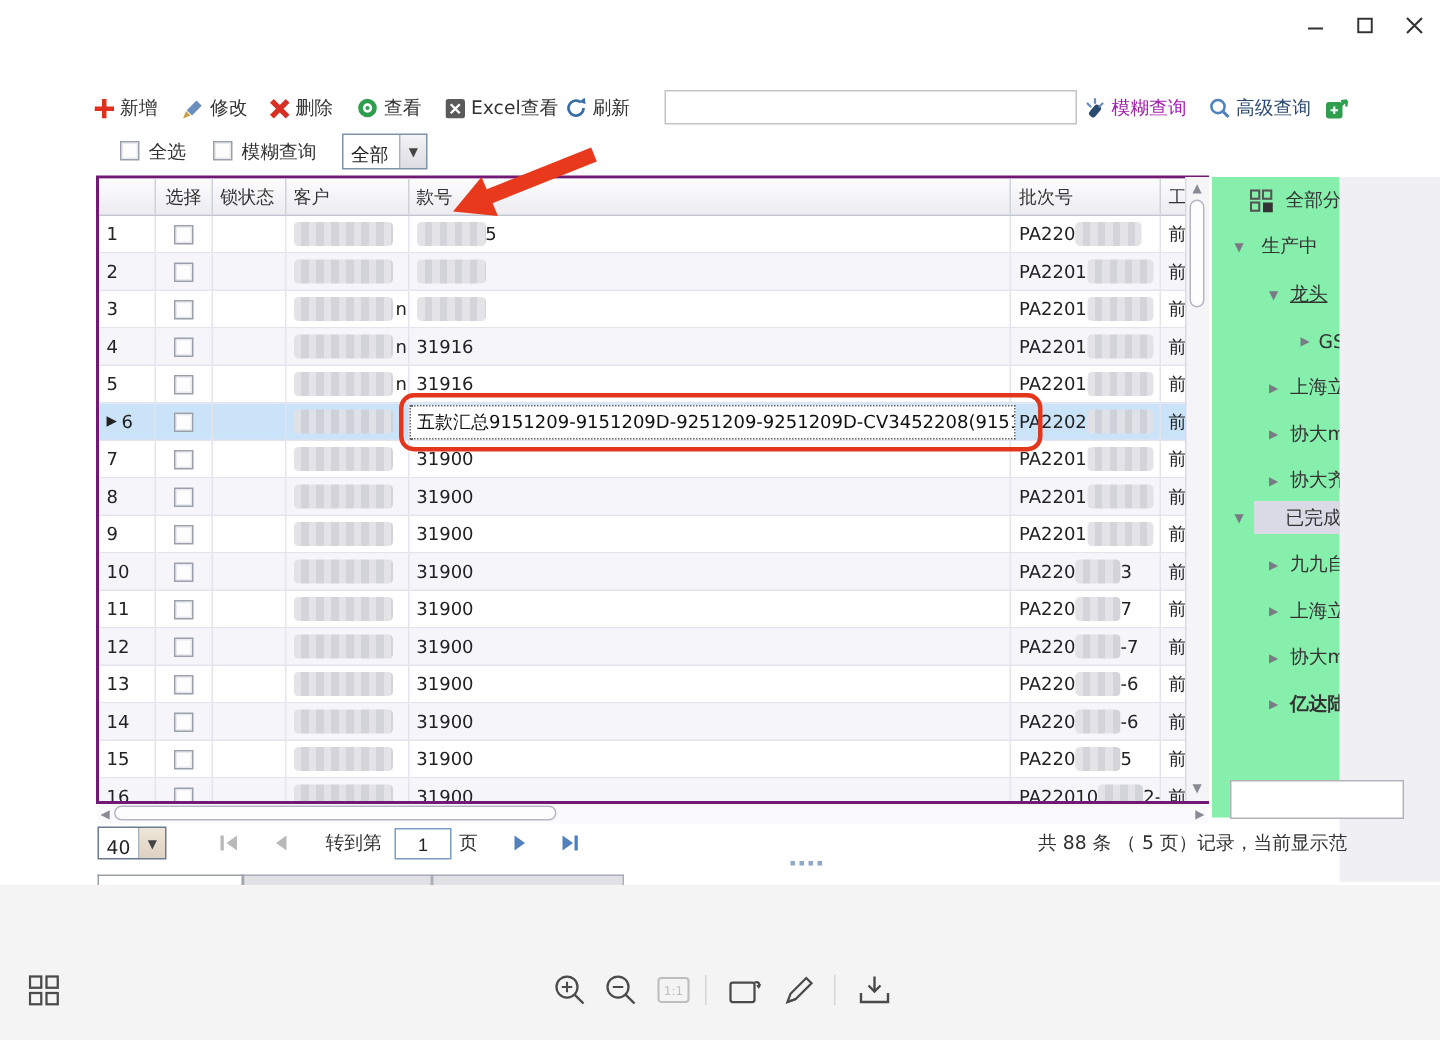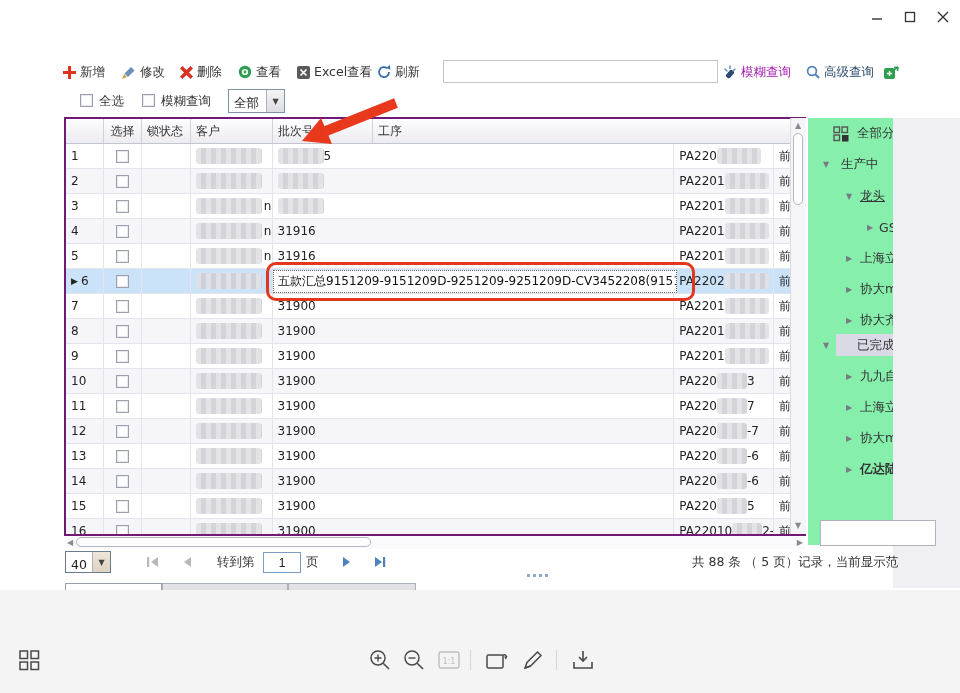--- a/index.html
+++ b/index.html
@@ -176,20 +176,21 @@
   <span class="val">全部</span>
   <span class="btn">▼</span>
 </div>
 
 <div id="tablewrap">
   <div class="thead">
       <div class="th w0"></div>
       <div class="th w1">选择</div>
       <div class="th w2">锁状态</div>
       <div class="th w3">客户</div>
+      <div class="th w4">款号</div>
       <div class="th w5">批次号</div>
       <div class="th w6">工序</div>
     </div>
   <div>
       <div class="trow">
         <div class="tc w0">1</div>
         <div class="tc w1">
           <span class="cb"></span>
         </div>
         <div class="tc w2"></div>

